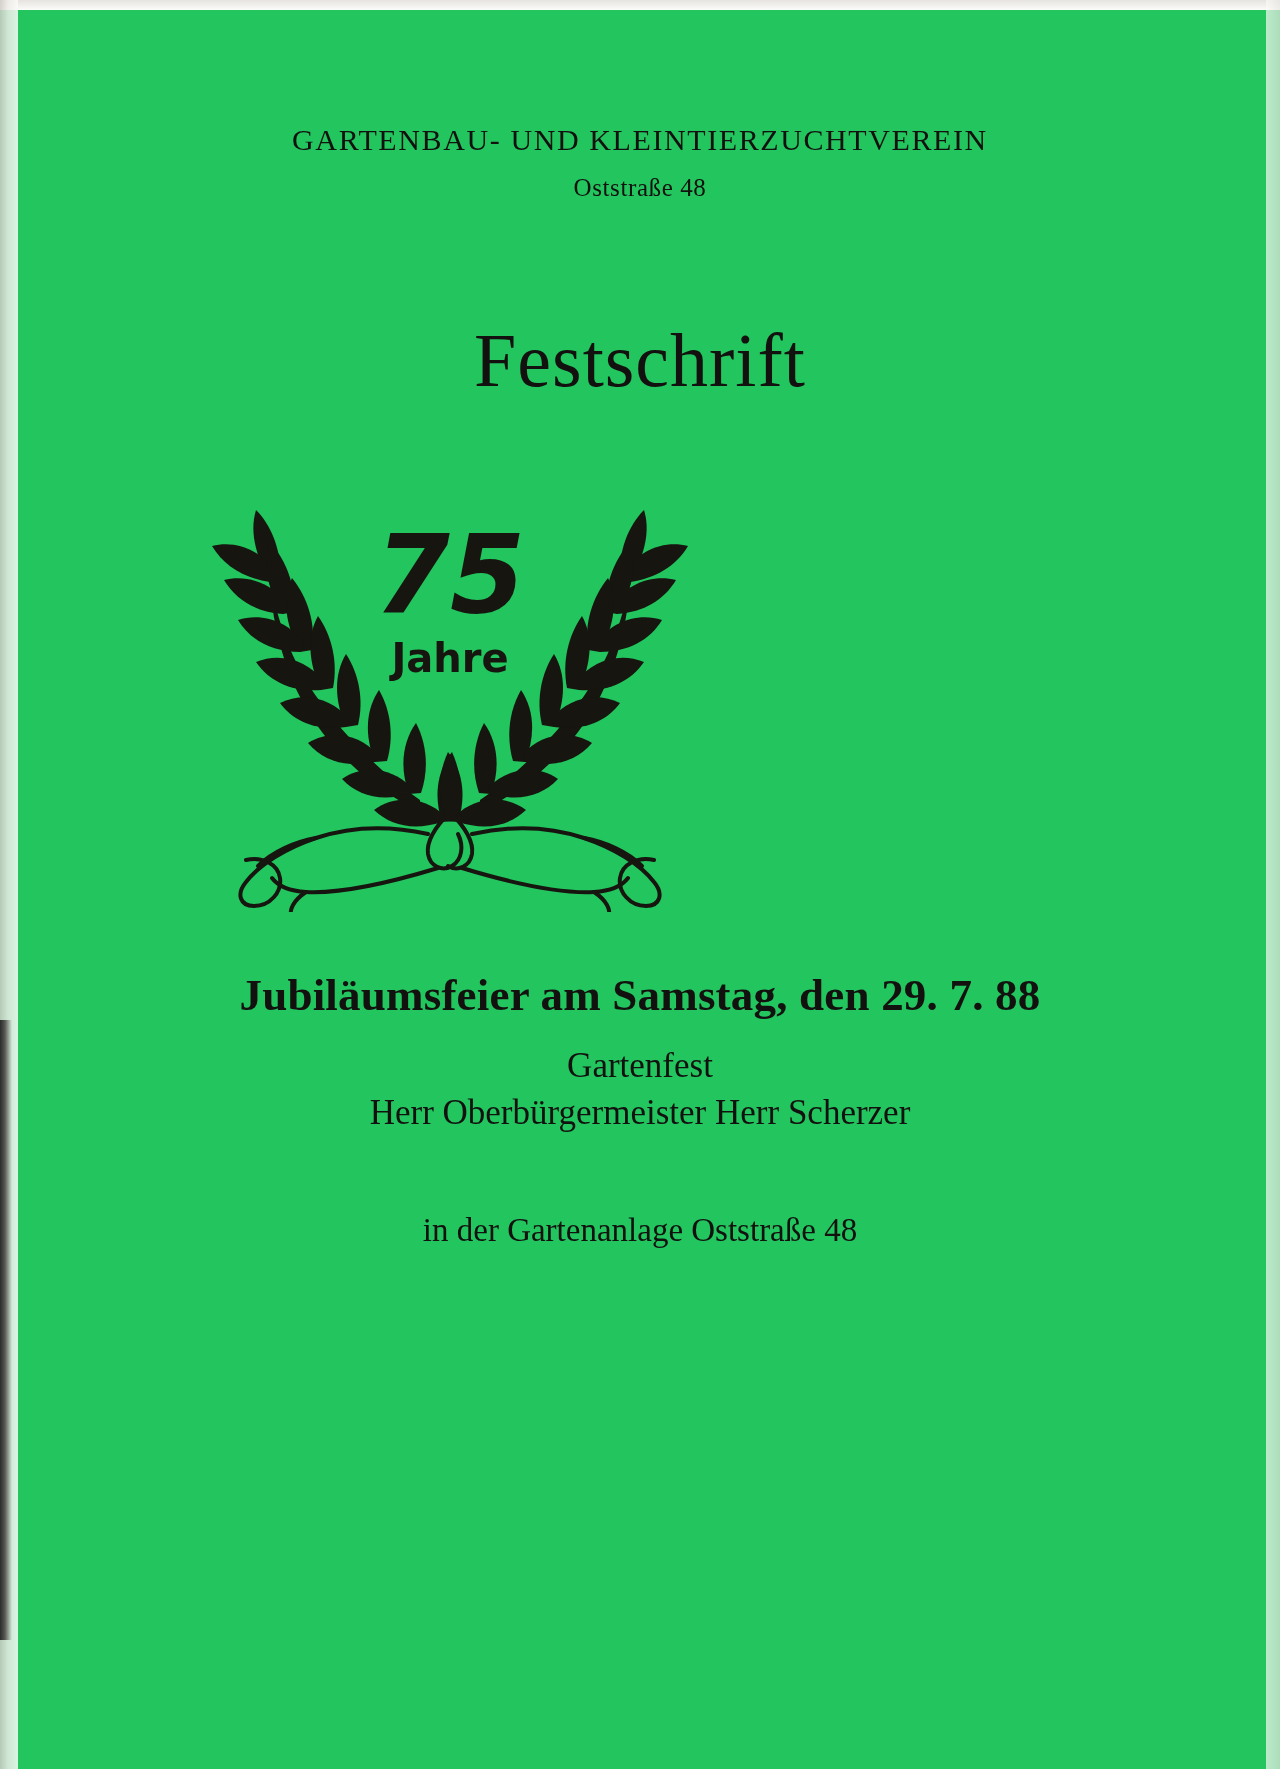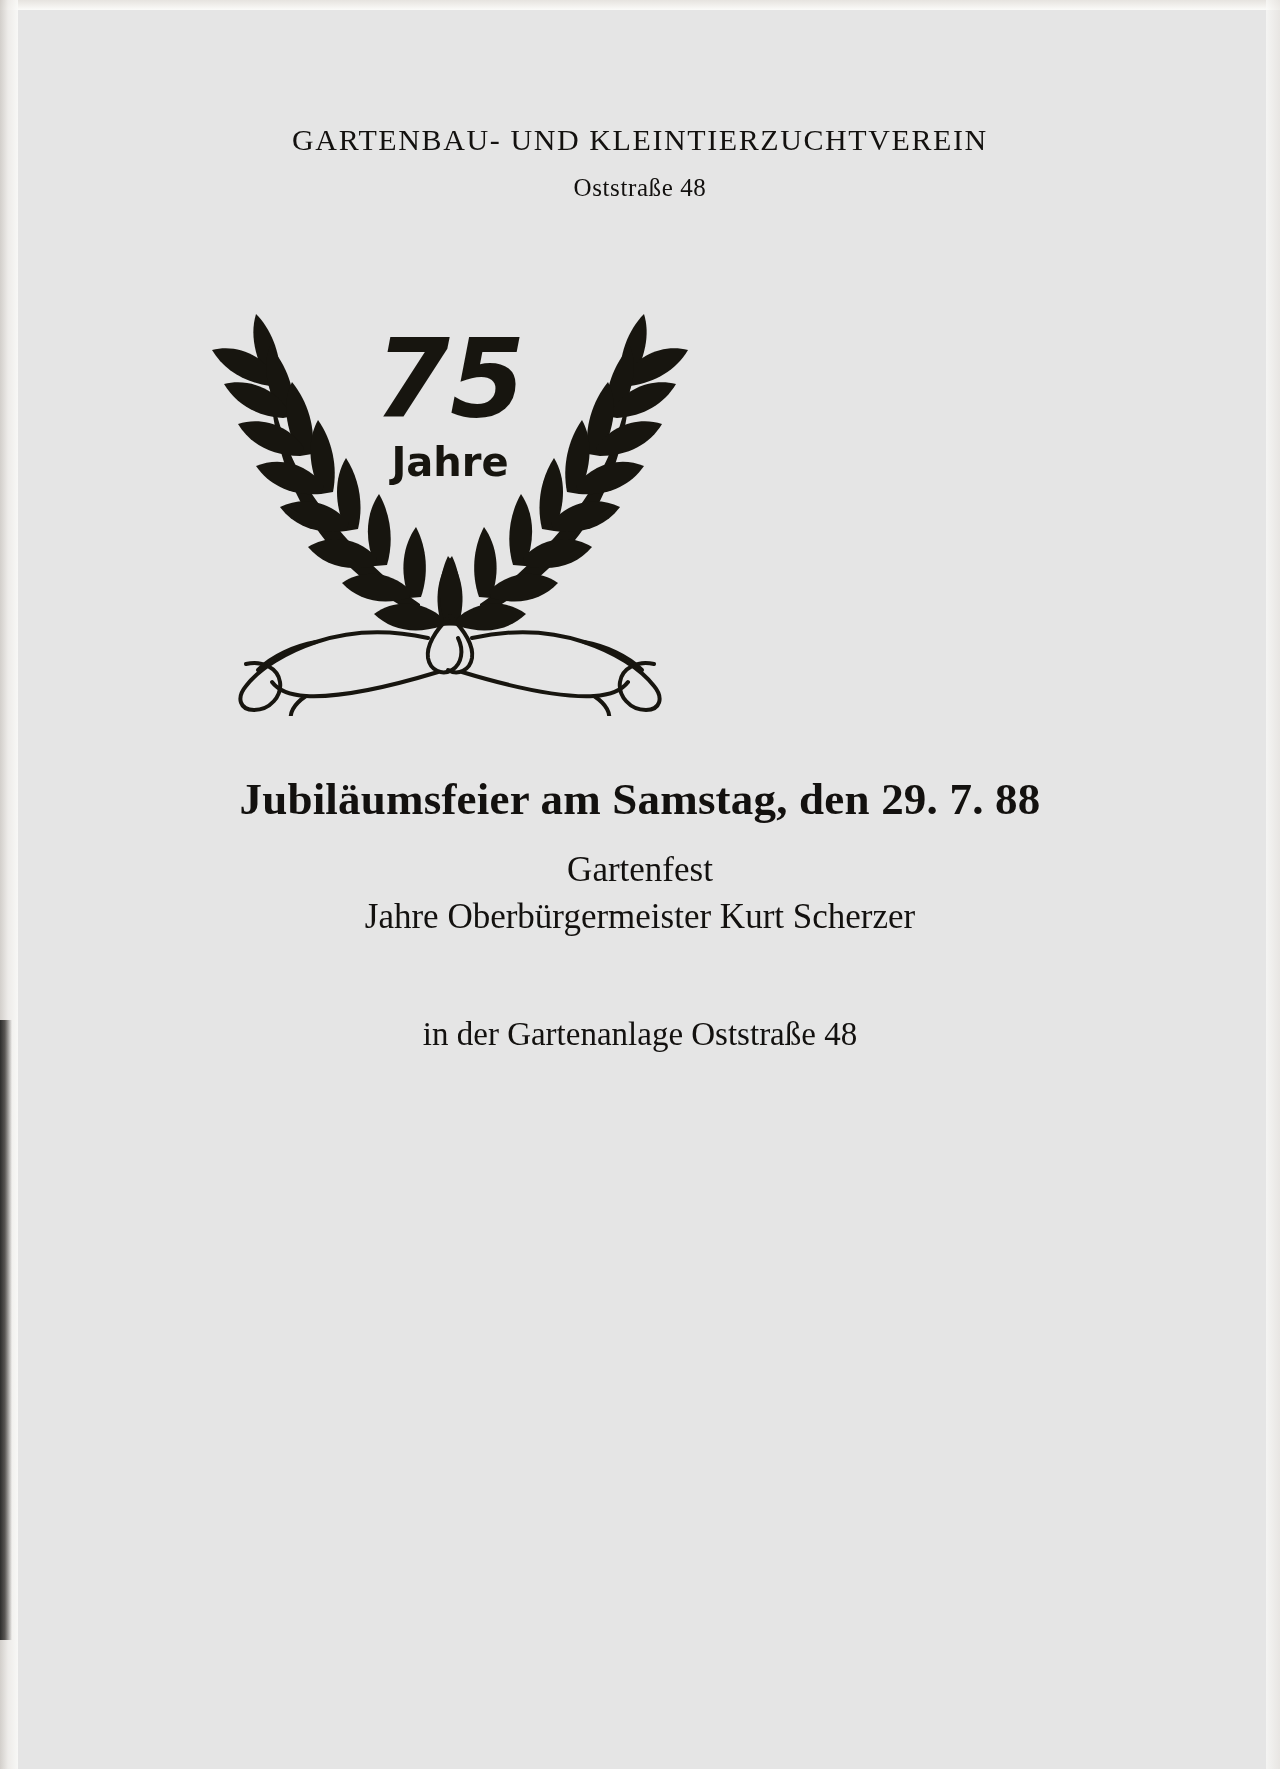--- a/index.html
+++ b/index.html
@@ -4,21 +4,21 @@
 <style>
   html, body {
     margin: 0;
     padding: 0;
     background: #ffffff;
   }
   .page {
     position: relative;
     width: 1280px;
     height: 1769px;
-    background: #e5e5e5;
+    background: #22c55e;
     overflow: hidden;
     font-family: "Liberation Serif", serif;
     color: #13110f;
   }
   
   .scan-edge-left {
     position: absolute;
     left: 0;
     top: 0;
     width: 18px;
@@ -134,20 +134,21 @@
   <div class="scan-edge-right"></div>
 
   <div class="content">
 
     <div class="org-name">
       <span>GARTENBAU- UND KLEINTIERZUCHTVEREIN</span>
     </div>
 
     <div class="org-address">Oststraße 48</div>
 
+    <h1 class="doc-title">Festschrift</h1>
 
     <div class="emblem-wrap">
       <svg class="emblem" viewBox="0 0 660 430" aria-hidden="true">
         <g fill="#17150f">
 
           <path d="M300 330 C250 305 205 265 180 215 C160 175 152 135 150 100 C158 140 172 180 196 214 C224 254 262 292 300 318 Z"></path>
 
           <g>
             <path d="M150 100 C134 70 130 48 136 28 C152 44 162 70 160 98 Z"></path>
             <path d="M150 100 C124 96 104 84 92 64 C116 58 142 68 156 92 Z"></path>
@@ -203,21 +204,21 @@
         </g>
 
         <text x="330" y="130" text-anchor="middle" font-family="'DejaVu Sans', sans-serif" font-size="108" font-style="italic" font-weight="700" fill="#17150f">75</text>
         <text x="330" y="190" text-anchor="middle" font-family="'DejaVu Sans', sans-serif" font-size="40" font-weight="700" fill="#17150f">Jahre</text>
       </svg>
     </div>
 
     <div class="event-block first">
       <div class="event-headline">Jubiläumsfeier am Samstag, den 29. 7. 88</div>
       <div class="event-sub1">Gartenfest</div>
-      <div class="event-sub2">Jahre Oberbürgermeister Kurt Scherzer</div>
+      <div class="event-sub2">Herr Oberbürgermeister Herr Scherzer</div>
     </div>
 
     <div class="event-block second">
       <div class="event-sub-small">in der Gartenanlage Oststraße 48</div>
     </div>
 
   </div>
 </div>
 
 </body></html>

